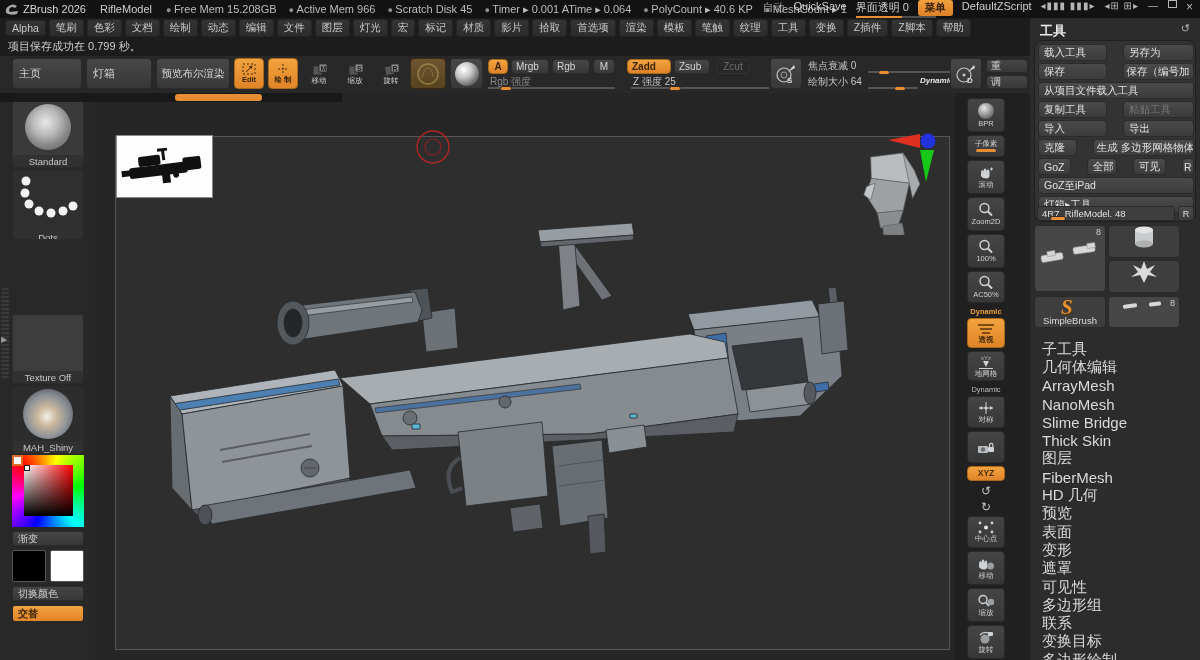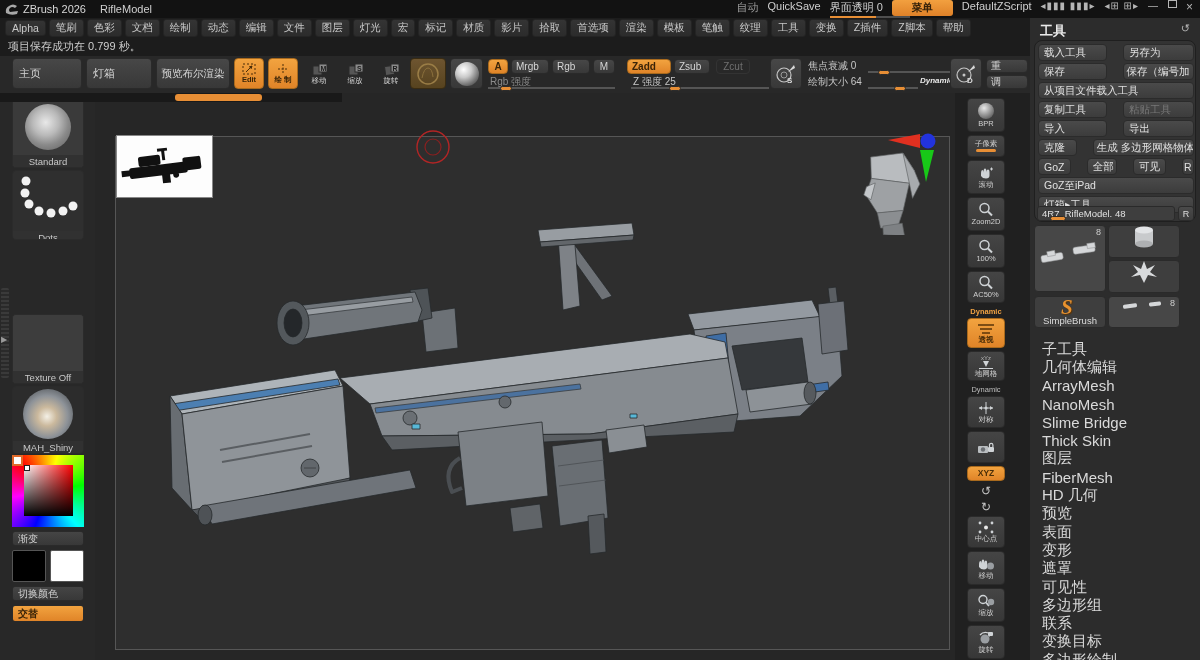--- a/index.html
+++ b/index.html
@@ -12,21 +12,21 @@
   .tb-app { margin-left:4px; color:#d8d8d8; }
   .tb-doc { margin-left:14px; color:#d0d0d0; }
   .tb-stats { display:flex; margin-left:14px; }
   .tstat { margin-right:12px; color:#bdbdbd; white-space:nowrap; }
   .tstat::before { content:"● "; color:#8f8f8f; font-size:9px; }
   .tb-right { position:absolute; right:6px; display:flex; align-items:flex-start; gap:9px; }
   .tb-dim { color:#9a9a9a; }
   .opacity-slider { position:relative; padding-bottom:3px; }
   .opacity-slider .trk { position:absolute; left:0; bottom:0; height:2px; width:46px; background:#e78e35; }
   .opacity-slider .trk2 { position:absolute; left:46px; bottom:0; height:2px; width:34px; background:#4e4e4e; }
-  .menu-orange { background:linear-gradient(#f2a03f,#df8128); color:#35220a; font-weight:bold; border-radius:3px; padding:1px 20px; font-size:10.5px; }
+  .menu-orange { background:linear-gradient(#f2a03f,#df8128); color:#35220a; font-weight:bold; border-radius:3px; padding:1px 7px; font-size:10.5px; }
   .winglyph { color:#b5b5b5; font-size:10px; letter-spacing:1px; }
   .win-restore { width:9px; height:8px; border:1px solid #b5b5b5; display:inline-block; }
 
   
   .menubar { left:0; top:18px; width:1030px; height:19px; background:#1c1c1c; display:flex; align-items:center; padding-left:5px; gap:3px; z-index:30; }
   .mbtn { background:linear-gradient(#343434,#2c2c2c); border:1px solid #242424; border-radius:3px; padding:1px 6px; font-size:10.5px; color:#c9c9c9; white-space:nowrap; }
 
   .notifrow { left:0; top:37px; width:1030px; height:19px; background:#1c1c1c; display:flex; align-items:center; z-index:29; }
   .notiftext { margin-left:8px; font-size:11px; color:#cfcfcf; }
 
@@ -93,20 +93,28 @@
 </style>
 </head>
 <body>
 
 <div class="abs titlebar">
   <svg width="15" height="15" style="margin-left:4px">
       <path d="M2 11 Q1 6 5 4 Q9 1 13 4 L11 6 Q8 4 6 6 Q4 8 6 10 L14 9 L13 12 Q7 14 2 11 Z" fill="#a8a8a8"></path>
     </svg>
   <span class="tb-app">ZBrush 2026</span>
   <span class="tb-doc">RifleModel</span>
+  <span class="tb-stats">
+      <span class="tstat">Free Mem 15.208GB</span>
+      <span class="tstat">Active Mem 966</span>
+      <span class="tstat">Scratch Disk 45</span>
+      <span class="tstat">Timer ▸ 0.001 ATime ▸ 0.064</span>
+      <span class="tstat">PolyCount ▸ 40.6 KP</span>
+      <span class="tstat">MeshCount ▸ 1</span>
+    </span>
   <span class="tb-right">
     <span class="tb-dim">自动</span>
     <span>QuickSave</span>
     <span class="opacity-slider"><span>界面透明 0</span><span class="trk"></span><span class="trk2"></span></span>
     <span class="menu-orange">菜单</span>
     <span>DefaultZScript</span>
     <span class="winglyph">◂▮▮▮ ▮▮▮▸</span>
     <span class="winglyph">◂⊞ ⊞▸</span>
     <span class="winglyph">—</span>
     <span class="win-restore"></span>

